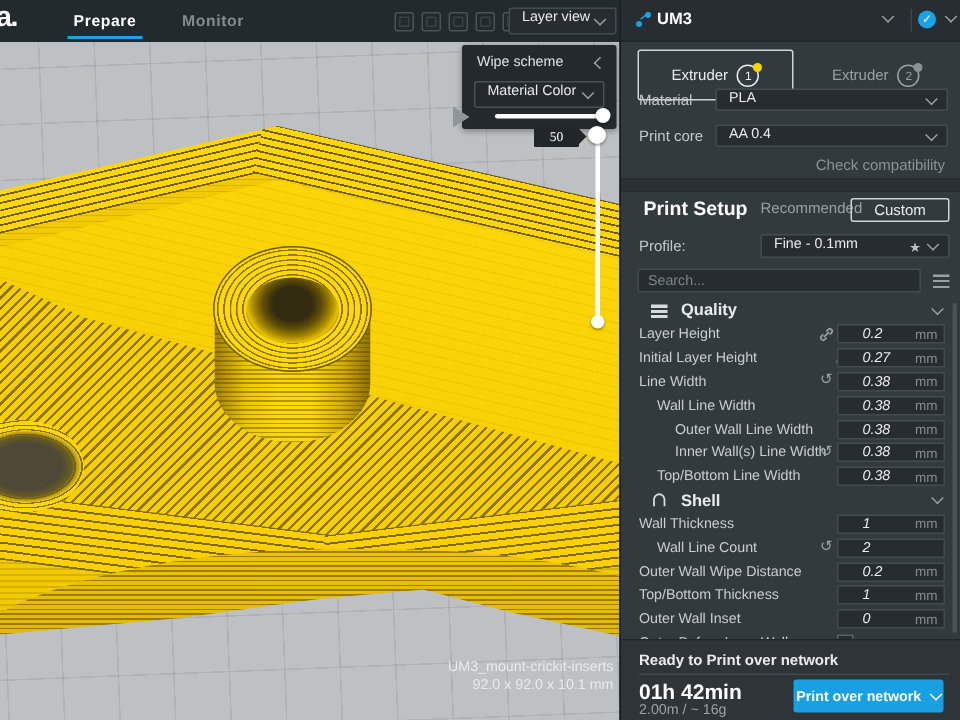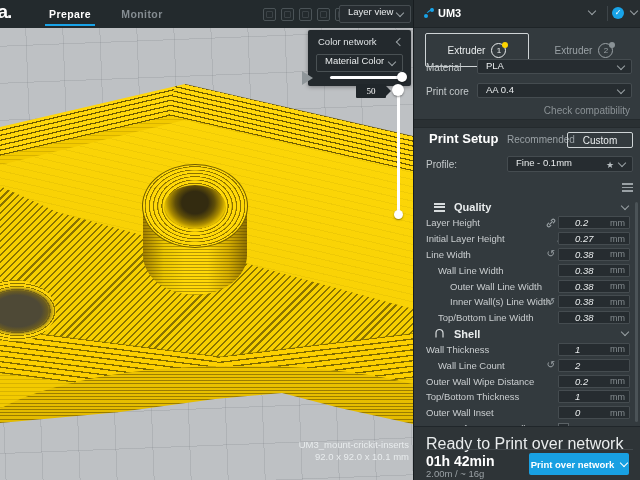--- a/index.html
+++ b/index.html
@@ -141,21 +141,21 @@
   .ic-info{display:inline-block;width:9px;height:9px;border-radius:50%;background:#9aa1a5;color:#262c2f;
          font-size:7px;line-height:9px;text-align:center;font-weight:bold;font-style:italic;font-family:"Liberation Serif",serif;}
   .sval{position:absolute;left:144px;width:72px;height:13px;background:#262c30;border:1px solid #454c50;
          border-radius:1px;box-sizing:border-box;display:flex;align-items:center;}
   .sval .v{font-size:9.5px;color:#e9eced;margin-left:16px;flex:1;font-style:italic;}
   .sval .u{font-size:9px;color:#858c90;margin-right:4px;}
   .ic-checkbox{position:absolute;left:144px;width:11px;height:11px;background:#262c30;border:1px solid #5b6266;box-sizing:border-box;}
   .scrollbar{position:absolute;right:2px;top:202px;width:3px;height:220px;background:#4b5357;border-radius:2px;}
 
   .p-footer{position:absolute;left:0;top:426px;width:227px;height:54px;background:#2e3437;border-top:1px solid #20262a;}
-  .pf-status{position:absolute;left:12px;top:8px;font-size:16px;font-weight:normal;color:#e9eced;}
+  .pf-status{position:absolute;left:12px;top:8px;font-size:10px;font-weight:bold;color:#e9eced;}
   .pf-line{position:absolute;left:12px;right:8px;top:22px;height:1px;background:#42494d;}
   .pf-time{position:absolute;left:12px;top:26px;font-size:14px;font-weight:bold;color:#fff;}
   .pf-usage{position:absolute;left:12px;top:41px;font-size:9.5px;color:#9aa1a5;}
   .print-btn{position:absolute;left:115px;top:26px;width:100px;height:22px;background:#18a0e2;border-radius:2px;
          color:#fff;font-size:9.5px;font-weight:bold;display:flex;align-items:center;justify-content:center;gap:7px;}
   .print-btn .chev{border-color:#fff;}
 
   .divider-strip{position:absolute;left:0;top:119px;width:227px;height:7px;background:#2a3033;
          border-top:1px solid #242a2d;border-bottom:1px solid #242a2d;}
 </style>
@@ -192,21 +192,21 @@
       <div class="m-sidewall"></div>
       <div class="m-band left"></div>
       <div class="m-band right"></div>
       <div class="m-cyl-side"></div>
       <div class="m-cyl-top"></div>
       <div class="m-cyl-hole"></div>
       <div class="m-left-hole"></div>
     </div>
 
     <div class="cs-panel">
-      <div class="cs-title">Color network</div>
+      <div class="cs-title">Wipe scheme</div>
       <span class="chev left cs-collapse"></span>
       <div class="dd-dark cs-dd">
         <span>Material Color</span>
         <span class="chev"></span>
       </div>
     </div>
 
     <div class="play"></div>
     <div class="hslider"></div>
     <div class="hslider-dot"></div>
@@ -269,20 +269,21 @@
     <div class="mode-btn" style="left:93px;width:57px;">Recommended</div>
     <div class="mode-btn sel" style="left:153px;width:66px;">Custom</div>
 
     <span class="p-label" style="top:159px;">Profile:</span>
     <div class="dd-dark" style="left:93px;top:156px;width:126px;height:16px;">
       <span>Fine - 0.1mm</span>
       <span class="star">★</span>
       <span class="chev"></span>
     </div>
 
+    <input class="search" placeholder="Search..." style="">
     <span class="filter-ic"></span>
 
     <div id="settings-list">
         <div class="sec-hdr">
           <span class="ic">
             <span class="ic-layers"></span>
           </span>
           <span class="t">Quality</span>
           <span class="chev"></span>
         </div>

